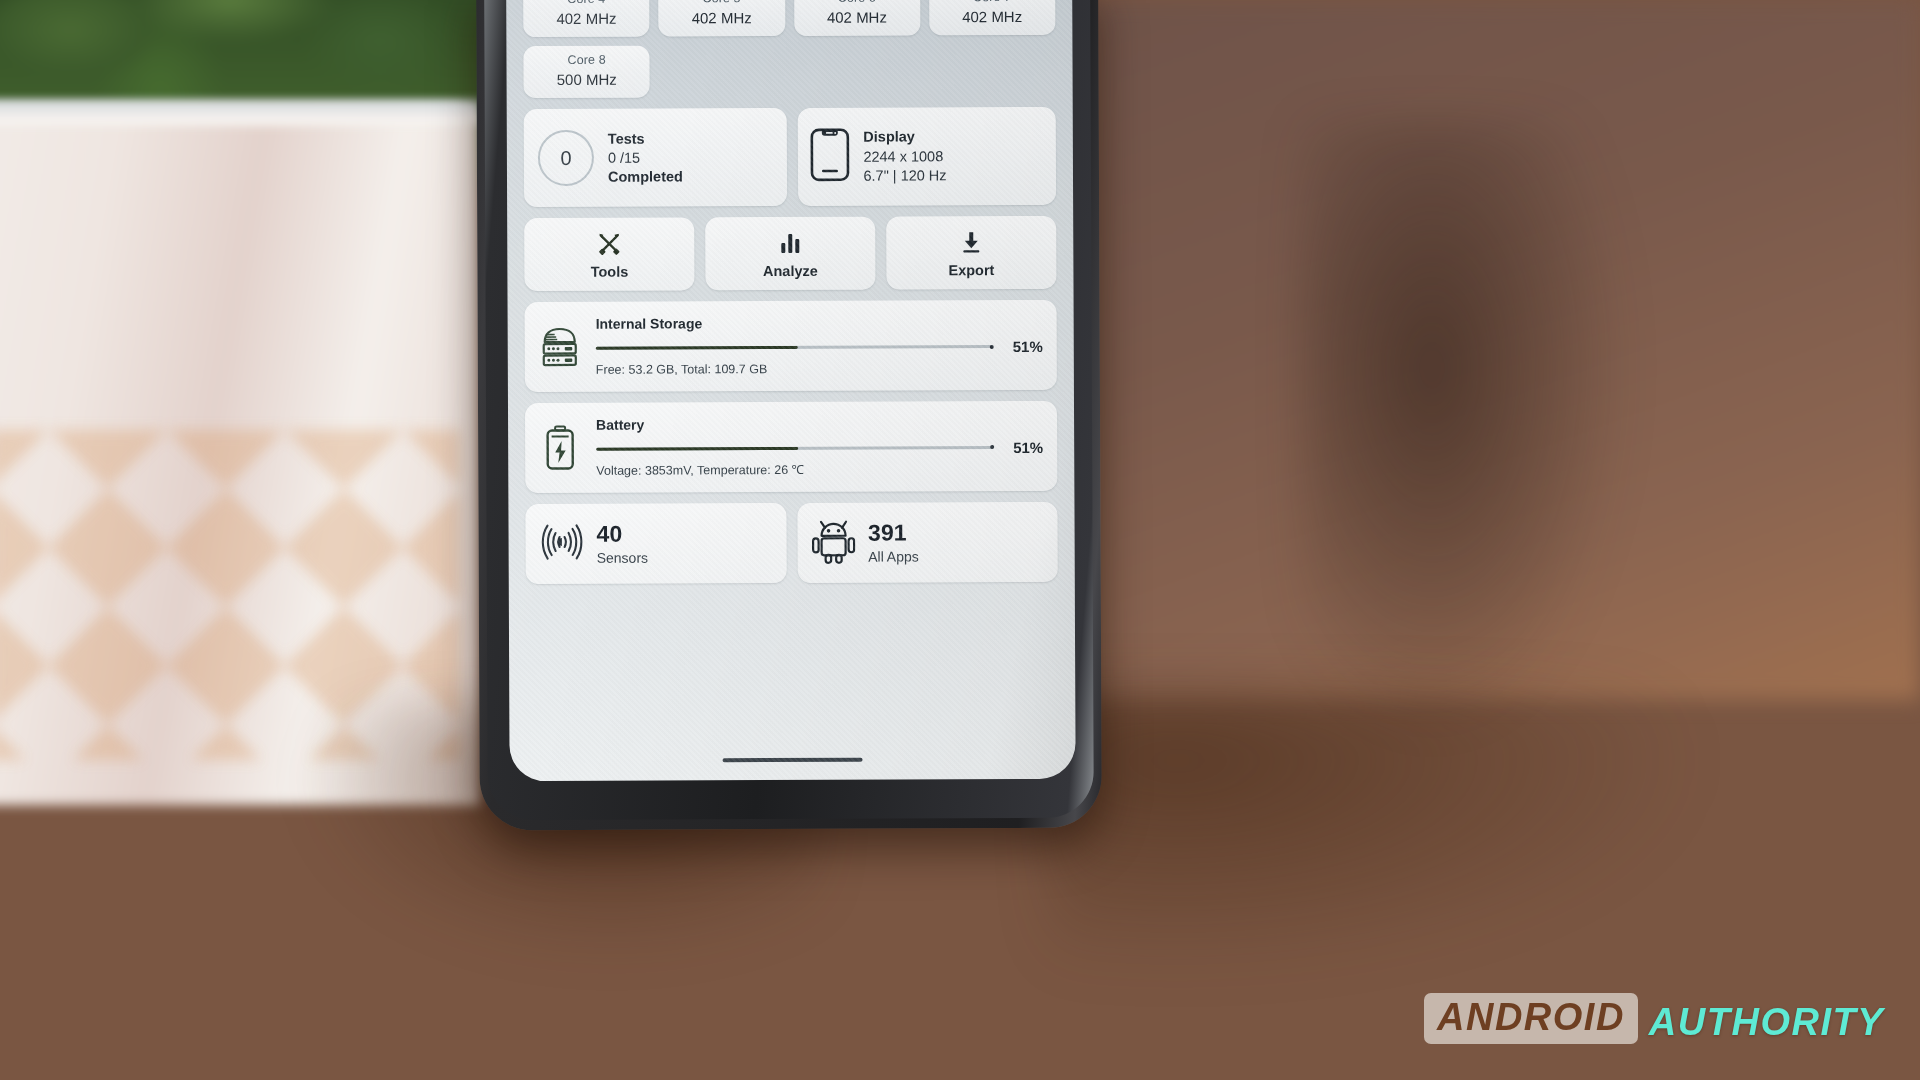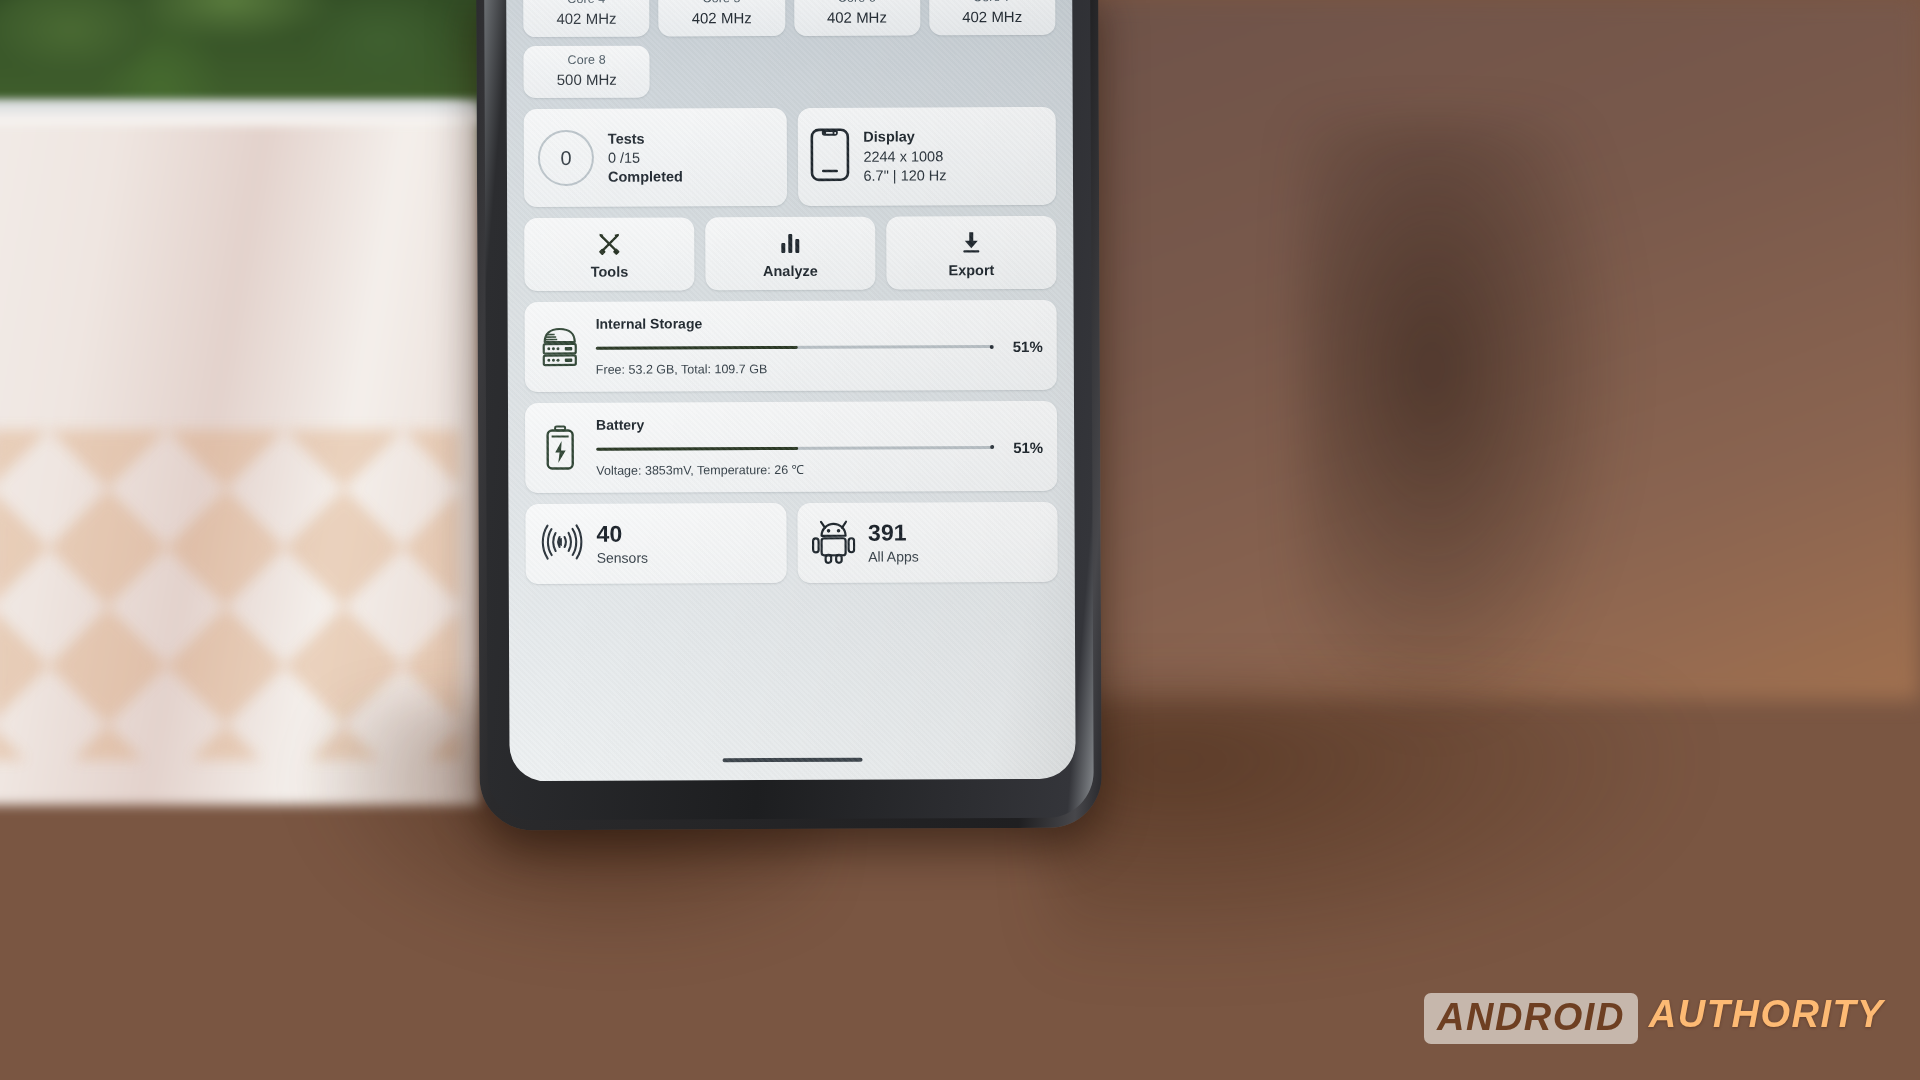--- a/index.html
+++ b/index.html
@@ -168,29 +168,29 @@
   .stat-label{font-size:14px;color:#39434b;margin-top:2px;}
 
   
   .home-indicator{
     position:absolute;left:50%;bottom:18px;transform:translateX(-50%);
     width:140px;height:4px;border-radius:3px;background:#3c444b;
   }
 
   
   .watermark{
-    position:absolute;right:36px;bottom:36px;display:flex;align-items:flex-start;
+    position:absolute;right:36px;bottom:36px;display:flex;align-items:flex-end;
     font-family:"Liberation Sans",sans-serif;font-weight:bold;font-style:italic;
     font-size:38px;letter-spacing:1.5px;
   }
   .wm-box{
     background:rgba(238,233,228,.66);color:#6e3f22;
     padding:3px 13px 5px;border-radius:7px;
   }
-  .wm-text{color:#fdba74;margin-left:11px;text-shadow:0 1px 3px rgba(60,25,8,.4);}
+  .wm-text{color:#5eead4;margin-left:11px;text-shadow:0 1px 3px rgba(60,25,8,.4);}
 </style>
 </head>
 <body>
 
 <div class="photo-bg">
   <div class="bg-wall"></div>
   <div class="bg-frame"></div>
   <div class="bg-wall-dark"></div>
   <div class="bg-wood"></div>
   <div class="bg-plant"></div>

